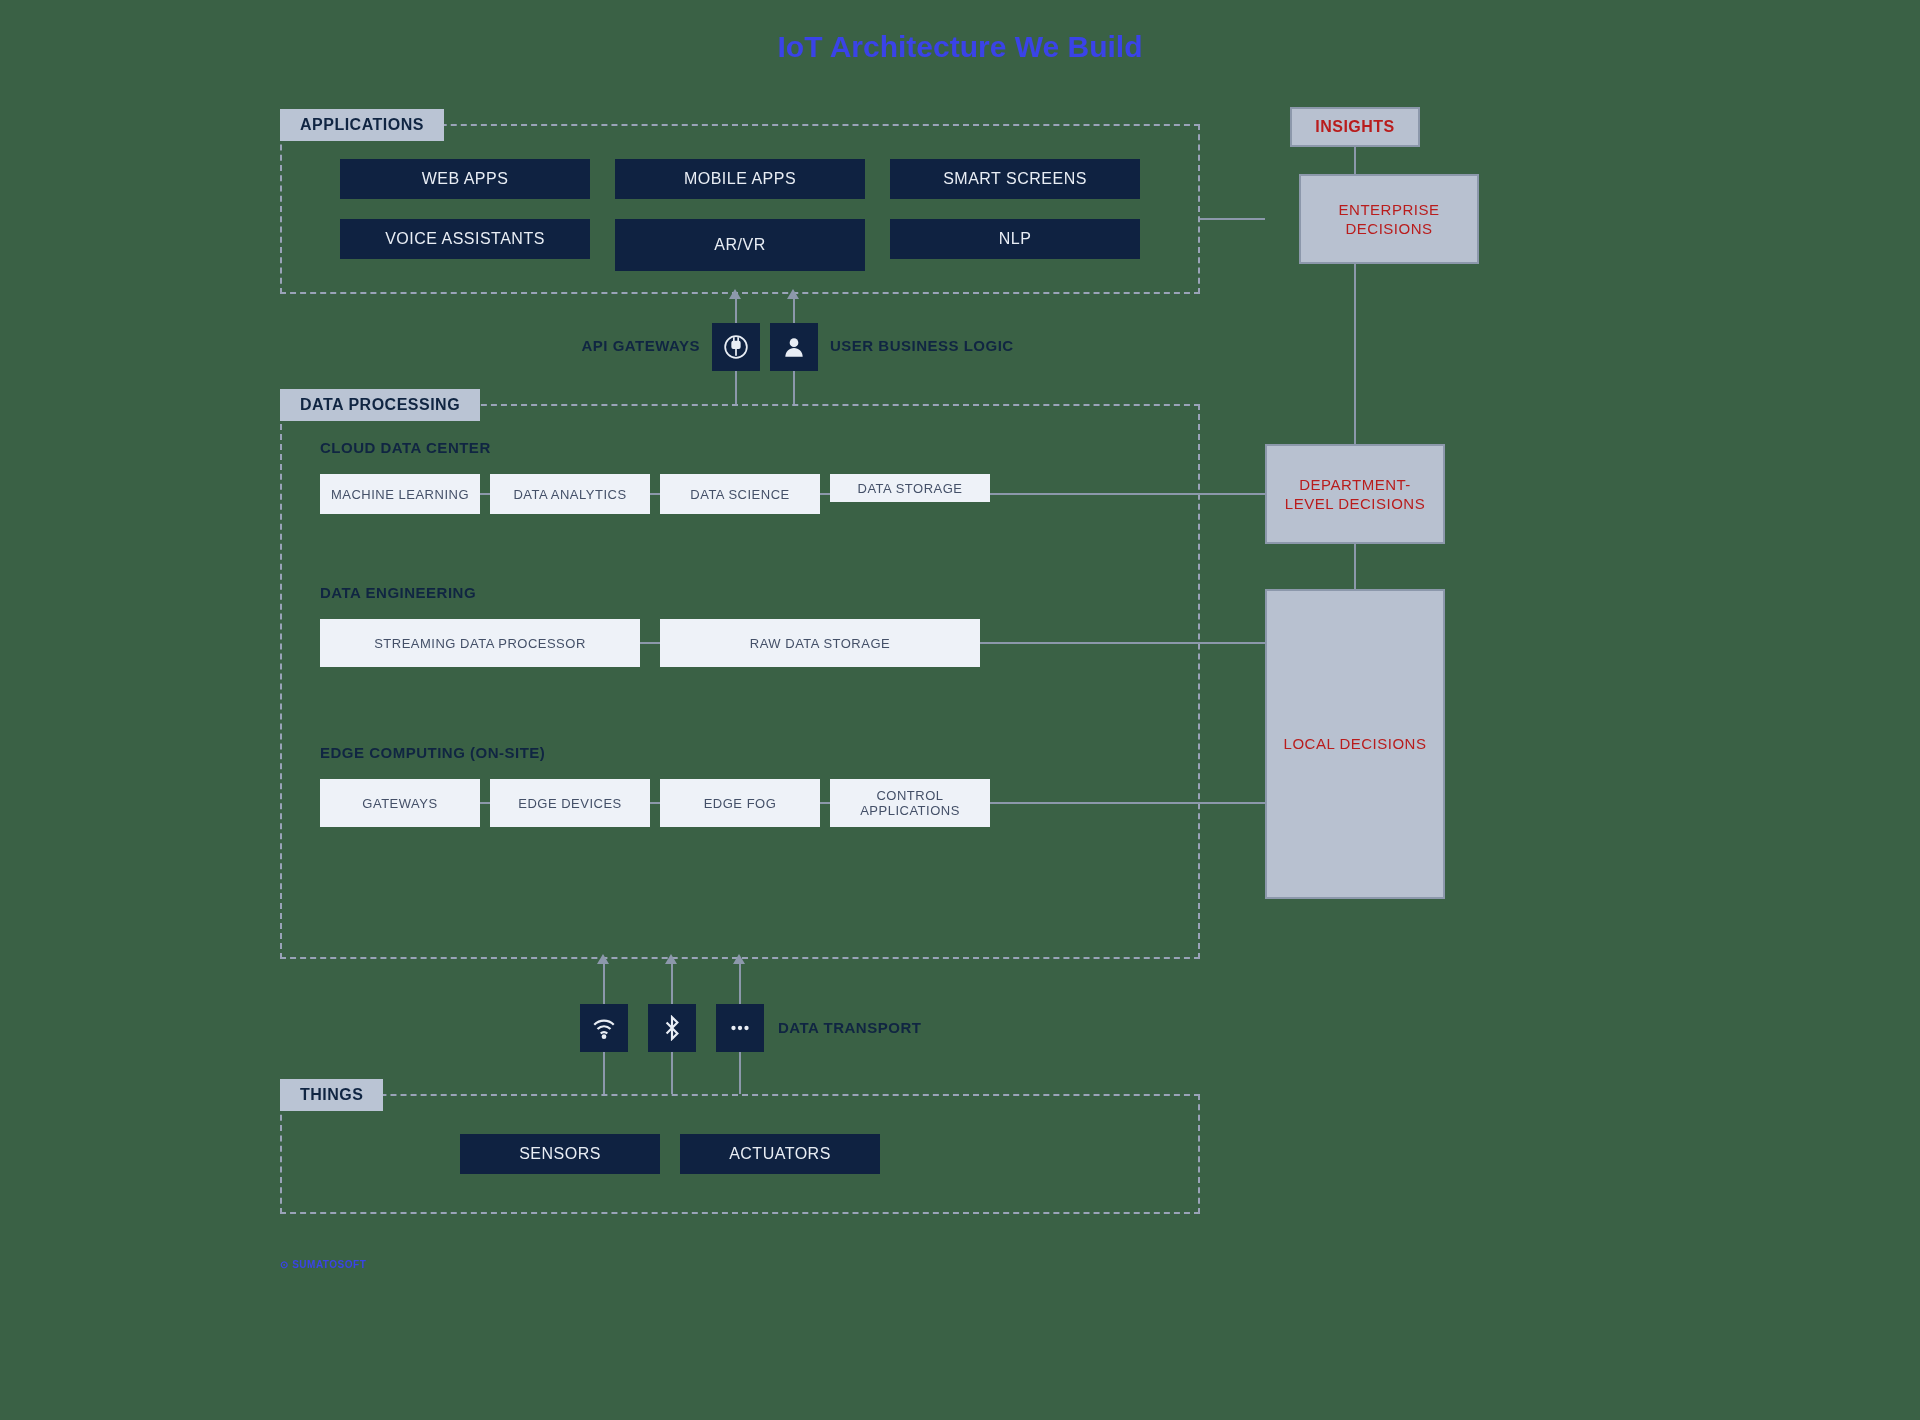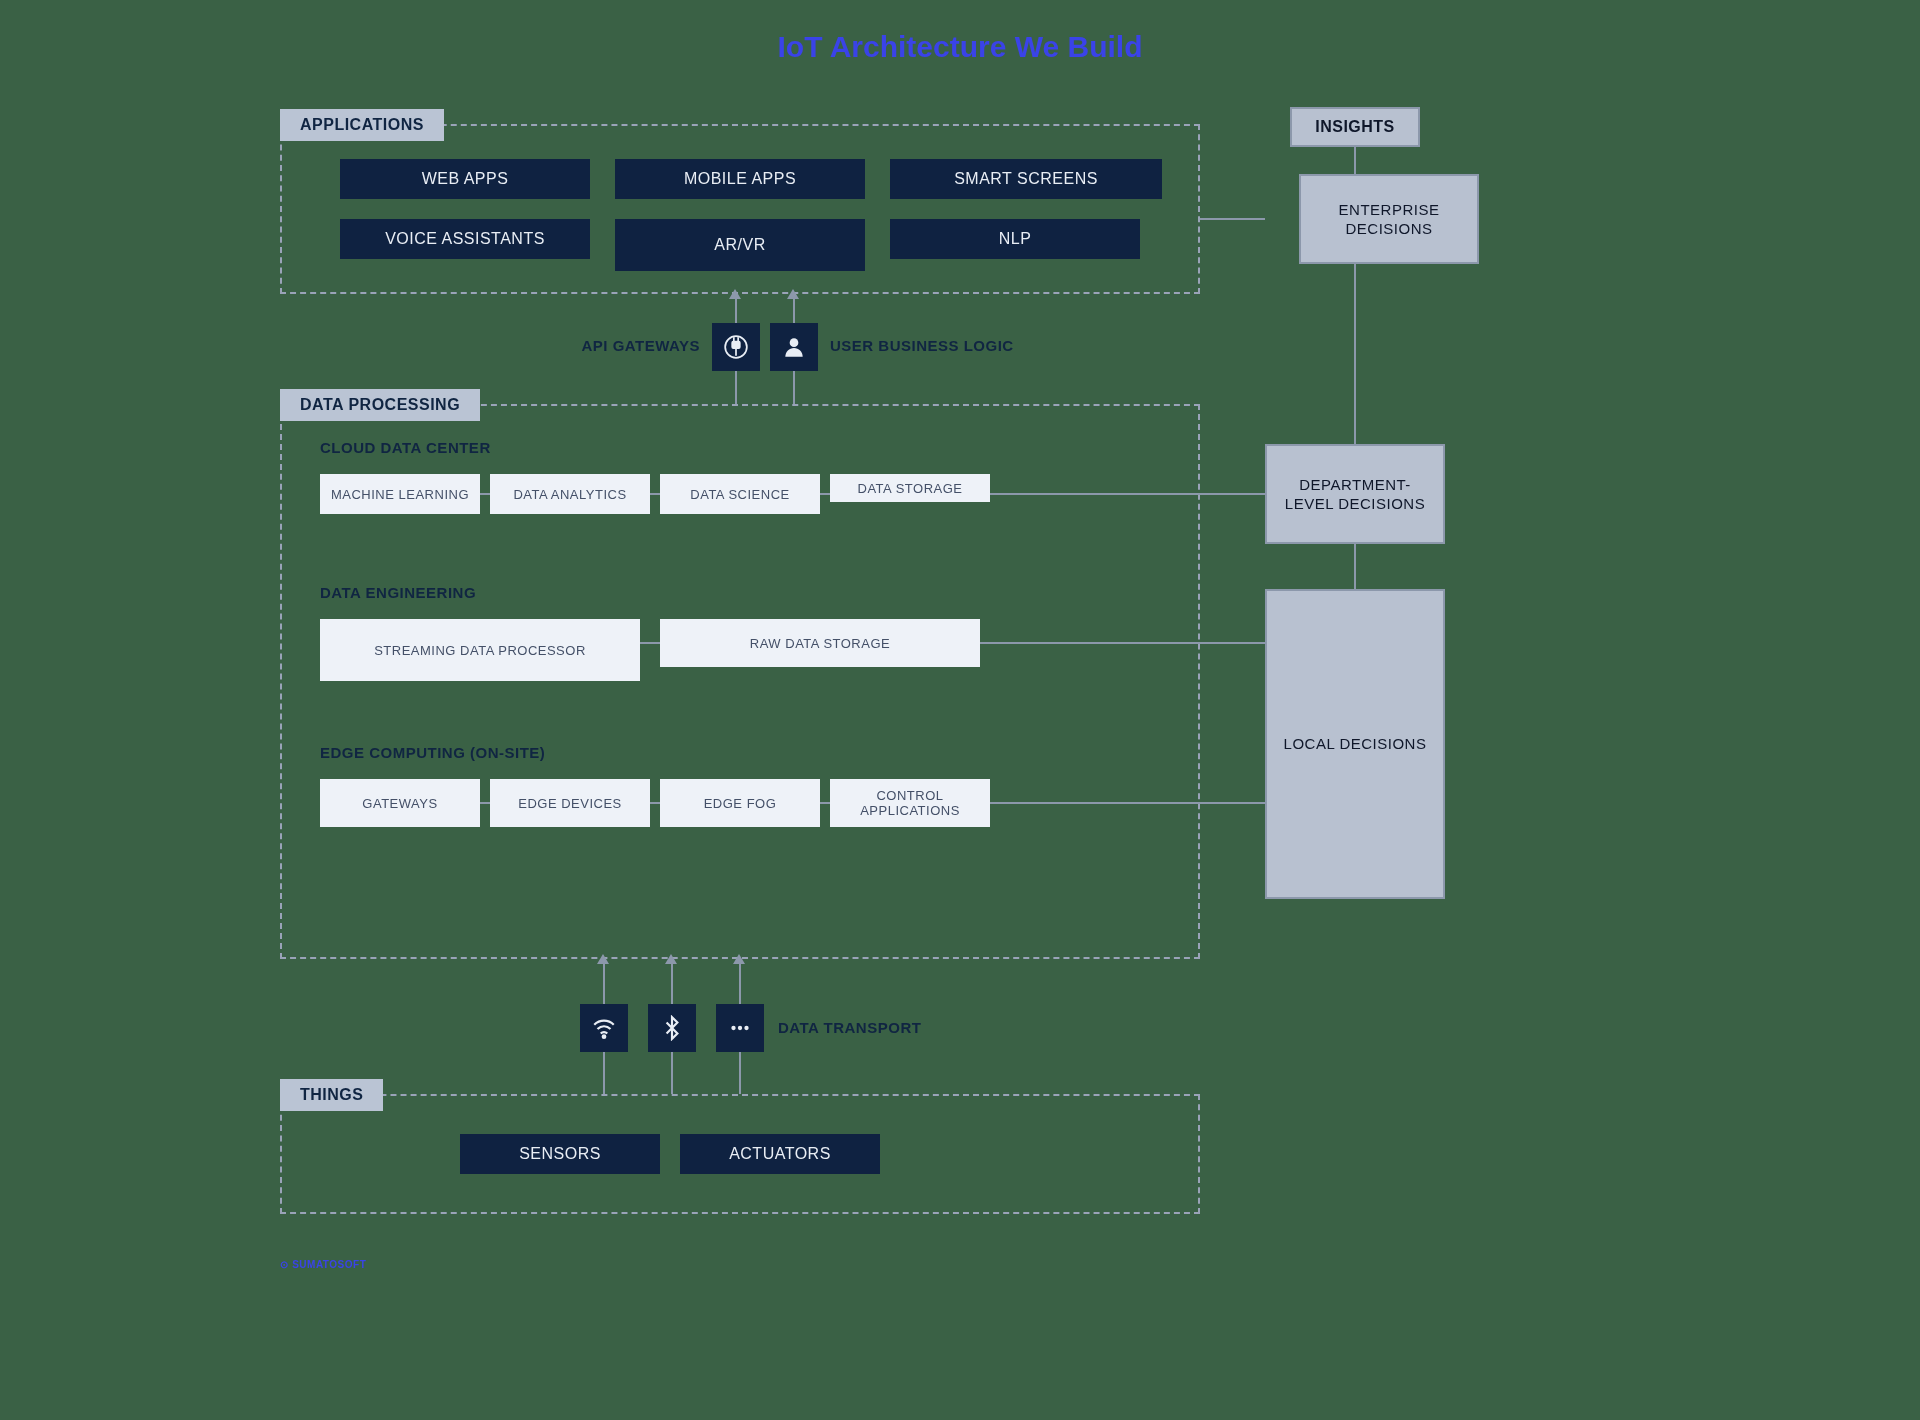--- a/index.html
+++ b/index.html
@@ -69,21 +69,21 @@
   letter-spacing: 0.5px;
   display: flex;
   align-items: center;
   justify-content: center;
   padding: 0 8px;
 }
 .solid-box {
   position: absolute;
   background: #b8c1d0;
   border: 2px solid #8c98ab;
-  color: #0f172a;
+  color: #b91c1c;
   text-align: center;
   font-size: 15px;
   font-weight: 500;
   letter-spacing: 0.5px;
   display: flex;
   align-items: center;
   justify-content: center;
   padding: 0 14px;
   line-height: 1.3;
 }
@@ -136,21 +136,21 @@
 <div class="canvas">
   <h1 class="title">IoT Architecture We Build</h1>
 
   <div class="diagram">
 
     <div class="group" style="left:0; top:30px; width:920px; height:170px;">
       <div class="group-label">APPLICATIONS</div>
     </div>
     <div class="dark-box" style="left:60px; top:65px; width:250px; height:40px;">WEB APPS</div>
     <div class="dark-box" style="left:335px; top:65px; width:250px; height:40px;">MOBILE APPS</div>
-    <div class="dark-box" style="left:610px; top:65px; width:272px; height:40px;">SMART SCREENS</div>
+    <div class="dark-box" style="left:610px; top:65px; width:250px; height:40px;">SMART SCREENS</div>
     <div class="dark-box" style="left:60px; top:125px; width:250px; height:40px;">VOICE ASSISTANTS</div>
     <div class="dark-box" style="left:335px; top:125px; width:250px; height:52px;">AR/VR</div>
     <div class="dark-box" style="left:610px; top:125px; width:250px; height:40px;">NLP</div>
 
     <div class="side-label" style="left:290px; top:243px; text-align:right; width:130px;">API GATEWAYS</div>
     <div class="icon-box" style="left:432px; top:229px;">
       <svg viewBox="0 0 24 24" fill="none" stroke="currentColor" stroke-width="1.6">
           <circle cx="12" cy="12" r="10"></circle>
           <rect x="8.5" y="7" width="7" height="6" rx="1" fill="currentColor"></rect>
           <line x1="10" y1="3" x2="10" y2="7"></line>
@@ -181,21 +181,21 @@
     <div class="sub-heading" style="left:40px; top:345px;">CLOUD DATA CENTER</div>
     <div class="light-box" style="left:40px; top:380px; width:160px; height:40px;">MACHINE LEARNING</div>
     <div class="light-box" style="left:210px; top:380px; width:160px; height:40px;">DATA ANALYTICS</div>
     <div class="light-box" style="left:380px; top:380px; width:160px; height:40px;">DATA SCIENCE</div>
     <div class="light-box" style="left:550px; top:380px; width:160px; height:28px;">DATA STORAGE</div>
     <div class="hline" style="left:200px; top:399px; width:10px;"></div>
     <div class="hline" style="left:370px; top:399px; width:10px;"></div>
     <div class="hline" style="left:540px; top:399px; width:10px;"></div>
 
     <div class="sub-heading" style="left:40px; top:490px;">DATA ENGINEERING</div>
-    <div class="light-box" style="left:40px; top:525px; width:320px; height:62px;">STREAMING DATA PROCESSOR</div>
+    <div class="light-box" style="left:40px; top:525px; width:320px; height:48px;">STREAMING DATA PROCESSOR</div>
     <div class="light-box" style="left:380px; top:525px; width:320px; height:48px;">RAW DATA STORAGE</div>
     <div class="hline" style="left:360px; top:548px; width:20px;"></div>
 
     <div class="sub-heading" style="left:40px; top:650px;">EDGE COMPUTING (ON-SITE)</div>
     <div class="light-box" style="left:40px; top:685px; width:160px; height:48px;">GATEWAYS</div>
     <div class="light-box" style="left:210px; top:685px; width:160px; height:48px;">EDGE DEVICES</div>
     <div class="light-box" style="left:380px; top:685px; width:160px; height:48px;">EDGE FOG</div>
     <div class="light-box" style="left:550px; top:685px; width:160px; height:48px;">CONTROL APPLICATIONS</div>
     <div class="hline" style="left:200px; top:708px; width:10px;"></div>
     <div class="hline" style="left:370px; top:708px; width:10px;"></div>

